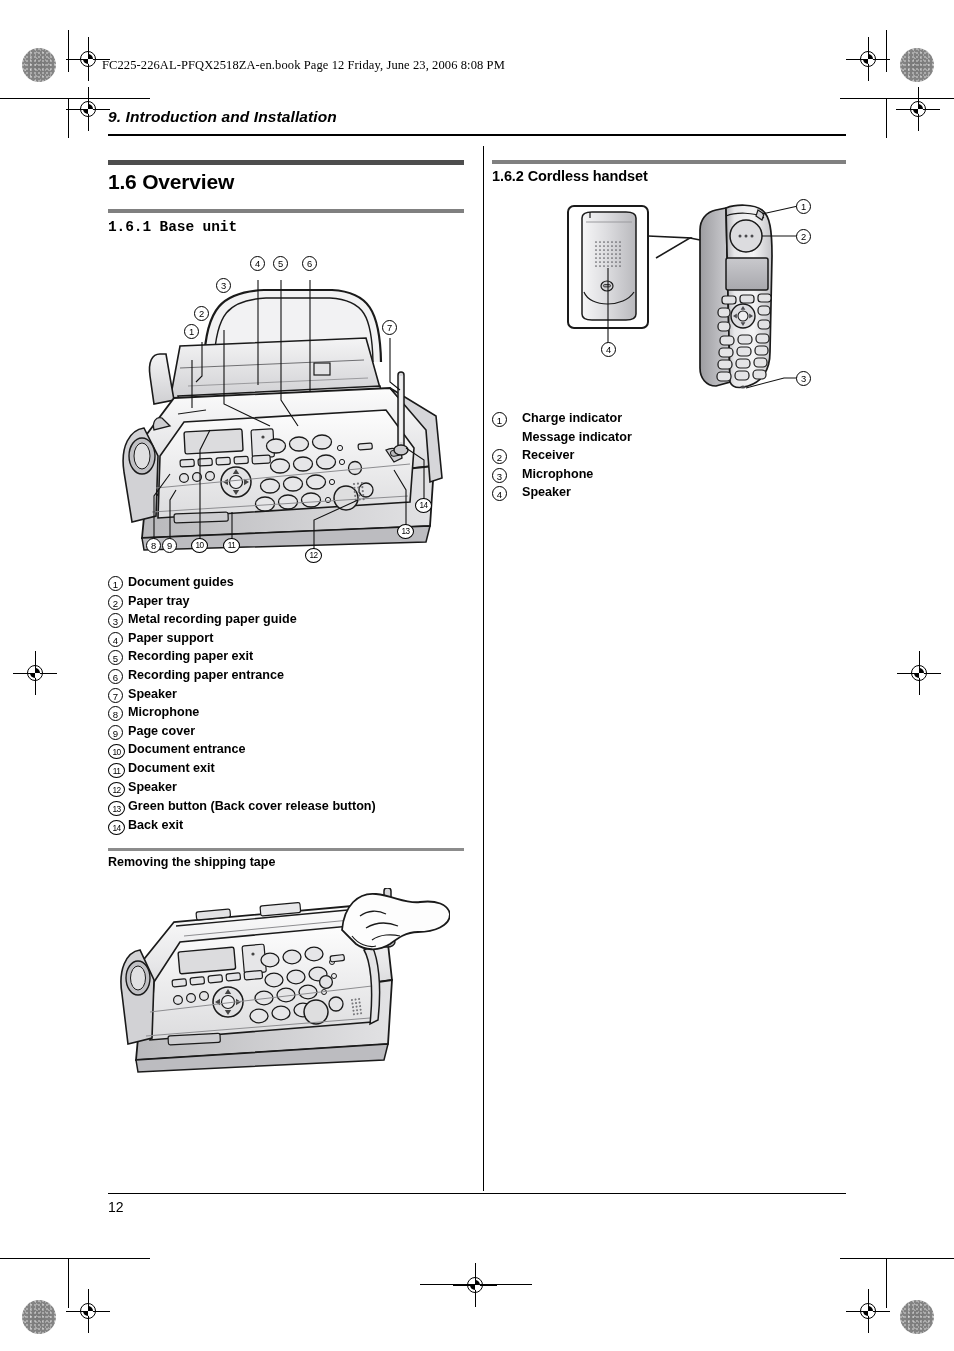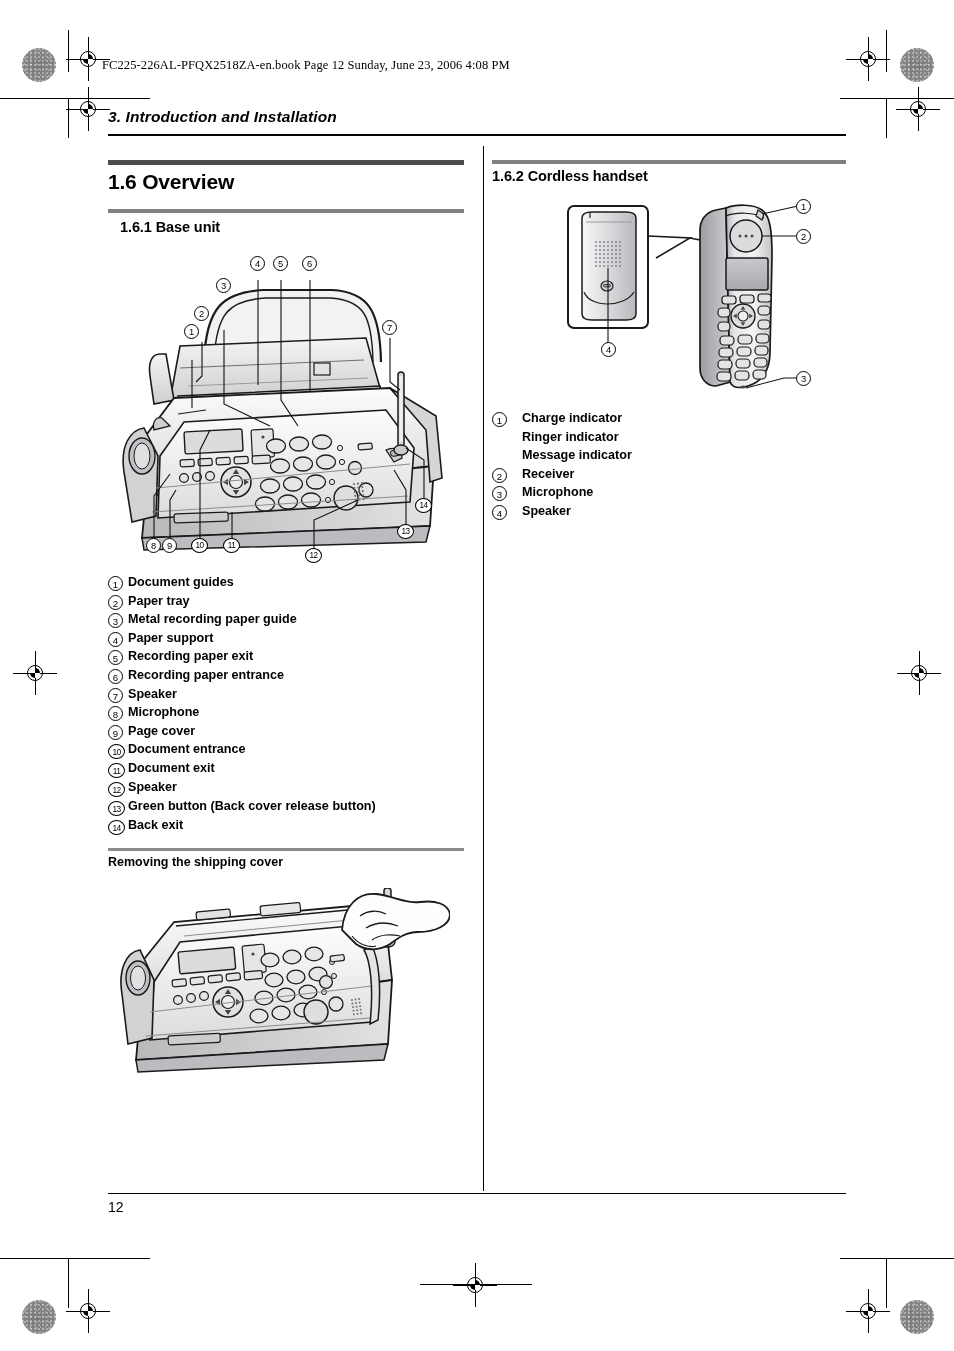--- a/index.html
+++ b/index.html
@@ -202,32 +202,32 @@
 <div class="reg-target" style="left:462px; top:1272px;">
   <div class="vline"></div>
     <div class="hline"></div>
     <div class="ring"></div>
     <div class="ring2"></div>
 </div>
 <div class="crop-line" style="left:420px; top:1284px; width:112px; height:1px;"></div>
 
 <div class="content">
 
-  <div class="book-path">FC225-226AL-PFQX2518ZA-en.book  Page 12  Sunday, June 23, 2006  4:08 PM</div>
-
-  <div class="chapter-title">3. Introduction and Installation</div>
+  <div class="book-path">FC225-226AL-PFQX2518ZA-en.book  Page 12  Friday, June 23, 2006  8:08 PM</div>
+
+  <div class="chapter-title">9. Introduction and Installation</div>
   <div class="chapter-rule"></div>
 
   <div class="col-divider"></div>
 
   <div class="bar-dark" style="left:108px; top:160px; width:356px;"></div>
   <div class="h-major" style="left:108px; top:170px;">1.6 Overview</div>
 
   <div class="bar-mid" style="left:108px; top:209px; width:356px;"></div>
-  <div class="h-minor" style="left:120px; top:219px;">1.6.1 Base unit</div>
+  <div class="h-minor" style="left:108px; top:219px;font-family:Liberation Mono, monospace;">1.6.1 Base unit</div>
 
   <div class="fig" style="left:118px; top:250px; width:340px; height:320px;">
     <svg width="340" height="320" viewBox="0 0 340 320">
       <defs>
         <linearGradient id="bodyG" x1="0" y1="0" x2="0" y2="1">
           <stop offset="0%" stop-color="#fcfcfc"></stop>
             <stop offset="55%" stop-color="#e6e6e8"></stop>
             <stop offset="100%" stop-color="#c6c6c9"></stop>
         </linearGradient>
         <linearGradient id="panelG" x1="0" y1="0" x2="0" y2="1">
@@ -450,21 +450,21 @@
         <span class="num"><span class="circnum wide">13</span></span>
         <span class="txt">Green button (Back cover release button)</span>
       </div>
     <div class="row">
         <span class="num"><span class="circnum wide">14</span></span>
         <span class="txt">Back exit</span>
       </div>
   </div>
 
   <div class="bar-thin" style="left:108px; top:848px; width:356px;"></div>
-  <div class="h-sub" style="left:108px; top:855px;">Removing the shipping cover</div>
+  <div class="h-sub" style="left:108px; top:855px;">Removing the shipping tape</div>
 
   <div class="fig" style="left:120px; top:888px; width:330px; height:195px;">
     <svg width="330" height="195" viewBox="0 0 330 195">
       <defs>
         <linearGradient id="bodyG2" x1="0" y1="0" x2="0" y2="1">
           <stop offset="0%" stop-color="#fcfcfc"></stop>
             <stop offset="55%" stop-color="#e6e6e8"></stop>
             <stop offset="100%" stop-color="#c6c6c9"></stop>
         </linearGradient>
         <linearGradient id="panelG2" x1="0" y1="0" x2="0" y2="1">
@@ -745,24 +745,20 @@
     <div class="fig-num" style="left:61px; top:146px;">4</div>
   </div>
 
   <div class="callout-list spaced" style="left:492px; top:409px; width:340px;">
     <div class="row">
       <span class="num"><span class="circnum">1</span></span>
       <span class="txt">Charge indicator</span>
     </div>
     <div class="row">
       <span class="num"></span>
-      <span class="txt">Ringer indicator</span>
-    </div>
-    <div class="row">
-      <span class="num"></span>
       <span class="txt">Message indicator</span>
     </div>
     <div class="row">
       <span class="num"><span class="circnum">2</span></span>
       <span class="txt">Receiver</span>
     </div>
     <div class="row">
       <span class="num"><span class="circnum">3</span></span>
       <span class="txt">Microphone</span>
     </div>

